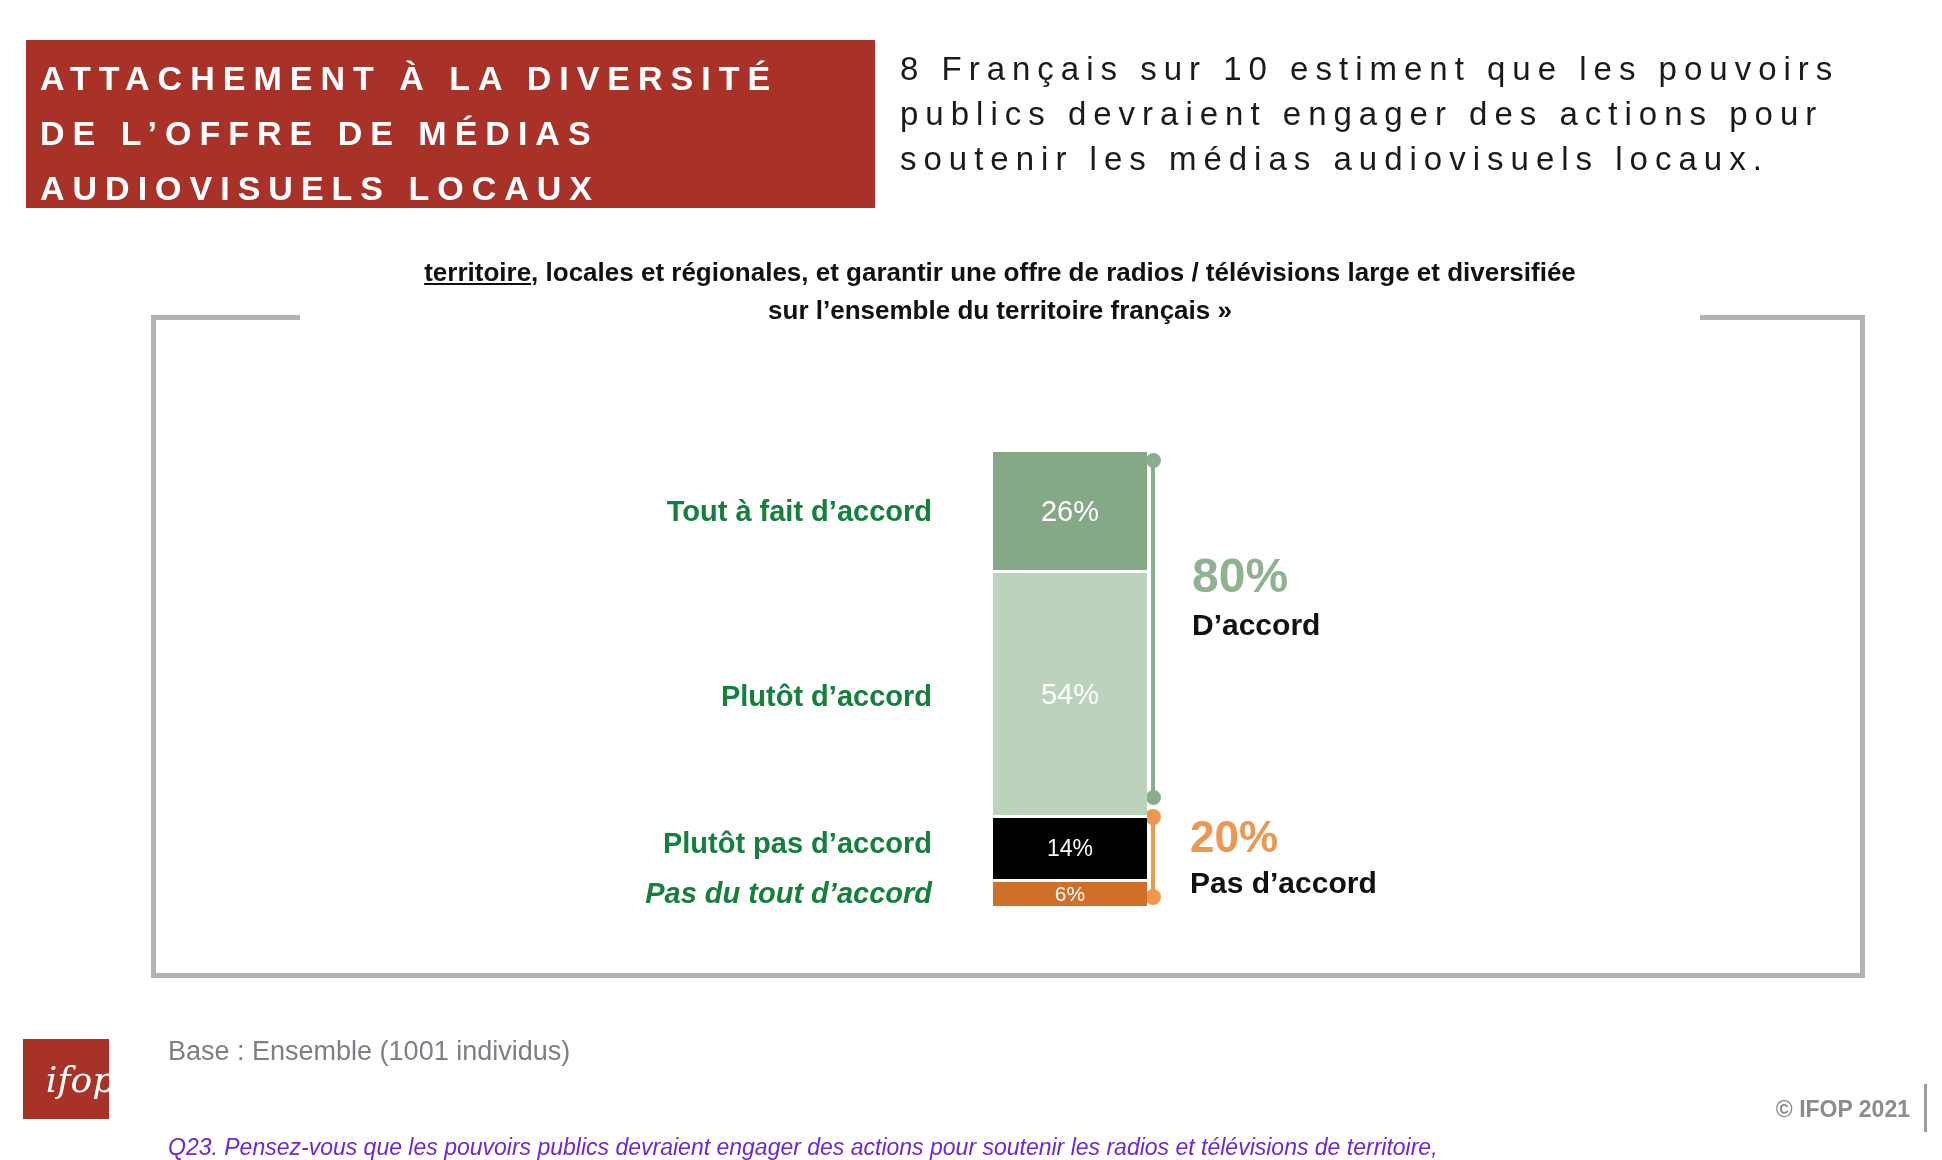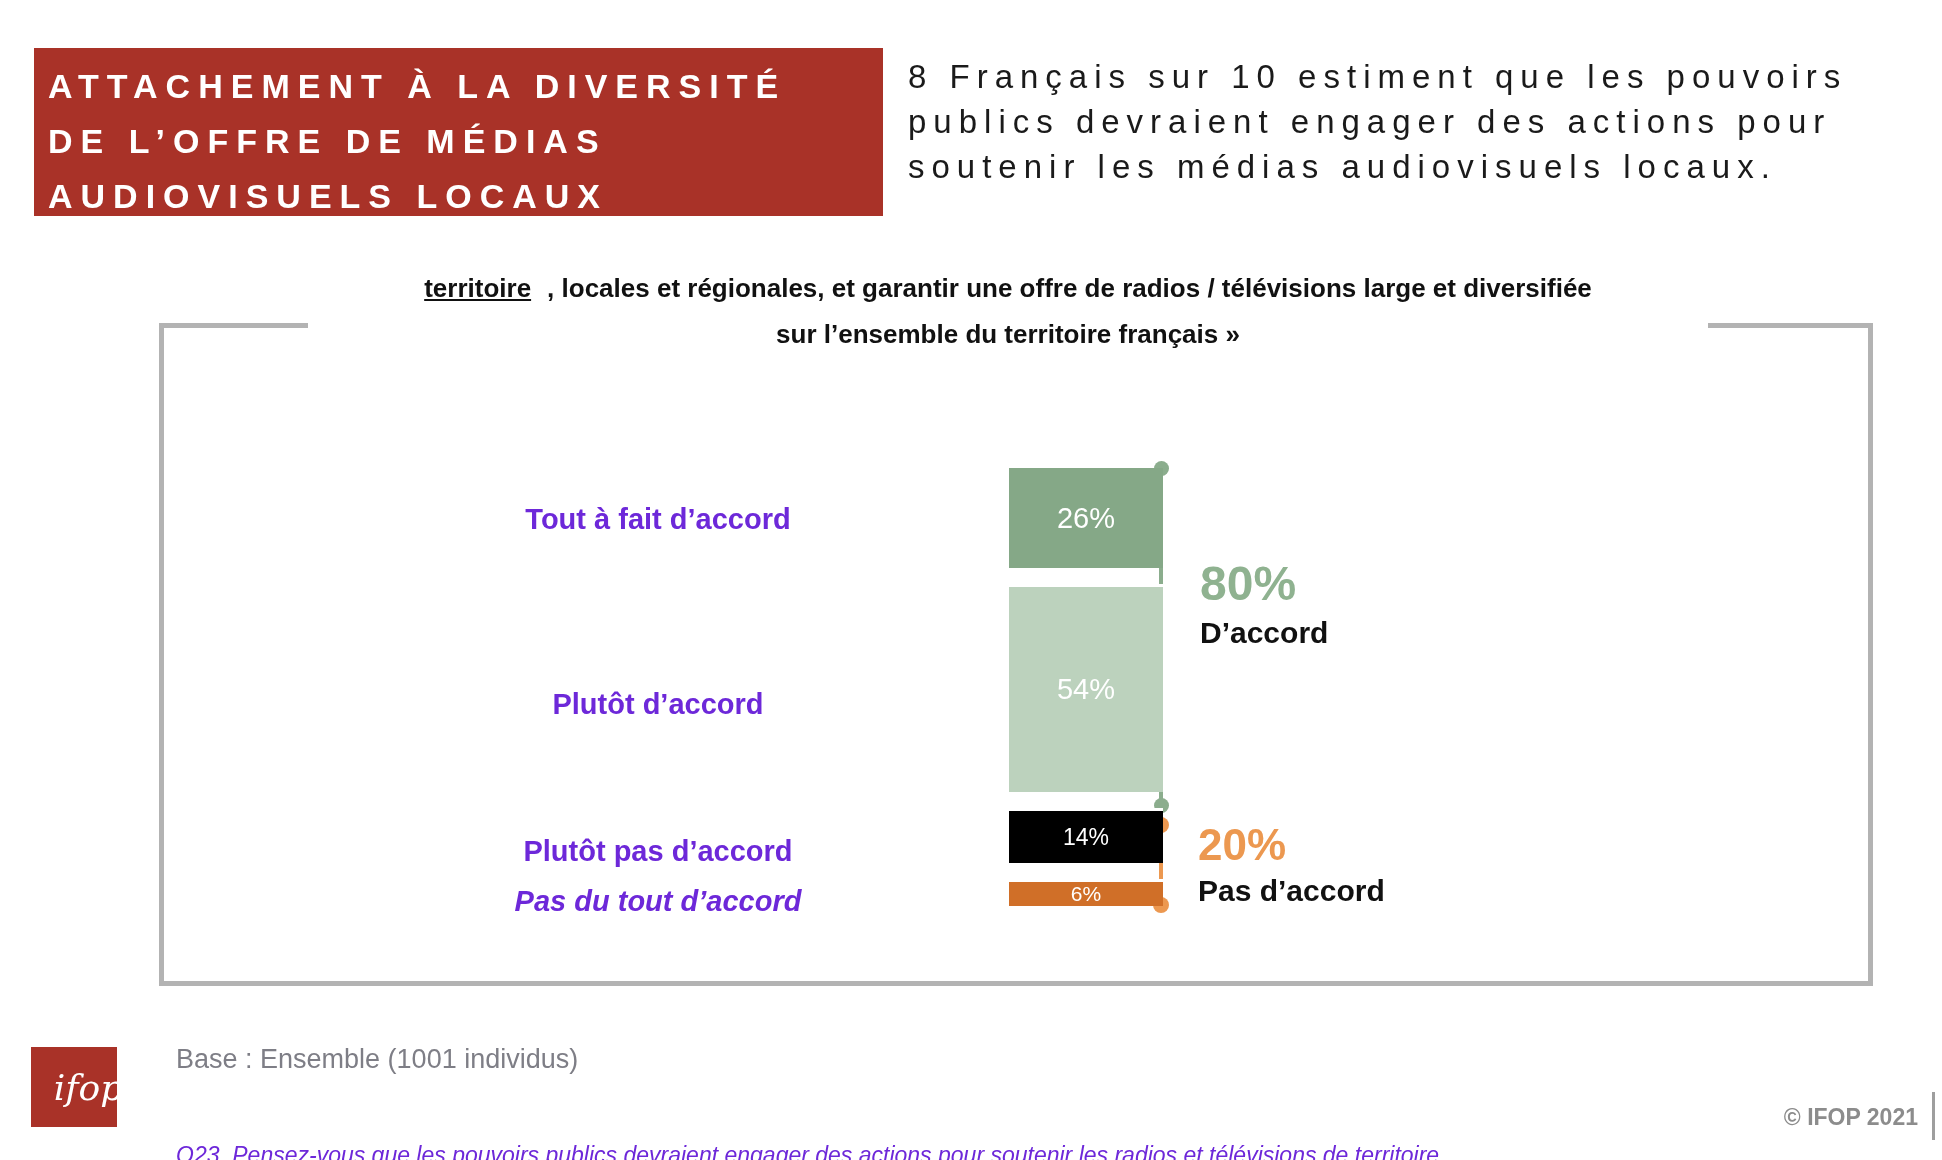--- a/index.html
+++ b/index.html
@@ -1,36 +1,36 @@
 <!DOCTYPE html>
 <html><head>
 <meta charset="utf-8">
 <style>
-  * { margin:8px; padding:0; box-sizing:border-box; }
+  * { margin:0; padding:0; box-sizing:border-box; }
   html,body { width:1942px; height:1160px; background:#ffffff; overflow:hidden;
               font-family:"Liberation Sans", sans-serif; }
   .abs { position:absolute; }
 
   
   .title-box { left:26px; top:40px; width:849px; height:168px; background:#A93228;
                color:#ffffff; font-weight:bold; font-size:34px; letter-spacing:8px;
                line-height:1.62; padding:11px 10px 0 14px; white-space:pre-line; }
   .headline  { left:900px; top:46px; width:1030px; color:#1a1a1a; font-size:33px;
                letter-spacing:7px; line-height:1.37; white-space:pre-line; }
 
   
   .frame { left:151px; top:315px; width:1714px; height:663px; border:5px solid #B3B3B3; }
   .quote { left:300px; top:252px; width:1400px; background:#ffffff; text-align:center;
            font-weight:bold; font-size:26px; color:#111111; line-height:1.45; z-index:2;
            padding:2px 10px 6px 10px; }
   .quote .u { text-decoration:underline; }
 
   
-  .cat { width:580px; text-align:center; font-weight:bold; font-size:29px; color:#6d28d9;
-         left:360px; }
+  .cat { width:580px; text-align:right; font-weight:bold; font-size:29px; color:#15803d;
+         left:352px; }
   .cat1 { top:495px; } .cat2 { top:680px; } .cat3 { top:827px; } .cat4 { top:877px;font-style:italic; }
 
   
   .bar { left:993px; top:452px; width:154px; height:454px; display:flex;
          flex-direction:column; z-index:1; }
   .seg { width:100%; display:flex; align-items:center; justify-content:center;
          color:#ffffff; }
   .seg1 { background:#85A887; font-size:29px; }
   .seg2 { background:#BCD2BD; font-size:29px; border-top:3px solid #fff; }
   .seg3 { background:#E9944D; font-size:23px; border-top:3px solid #fff; }

